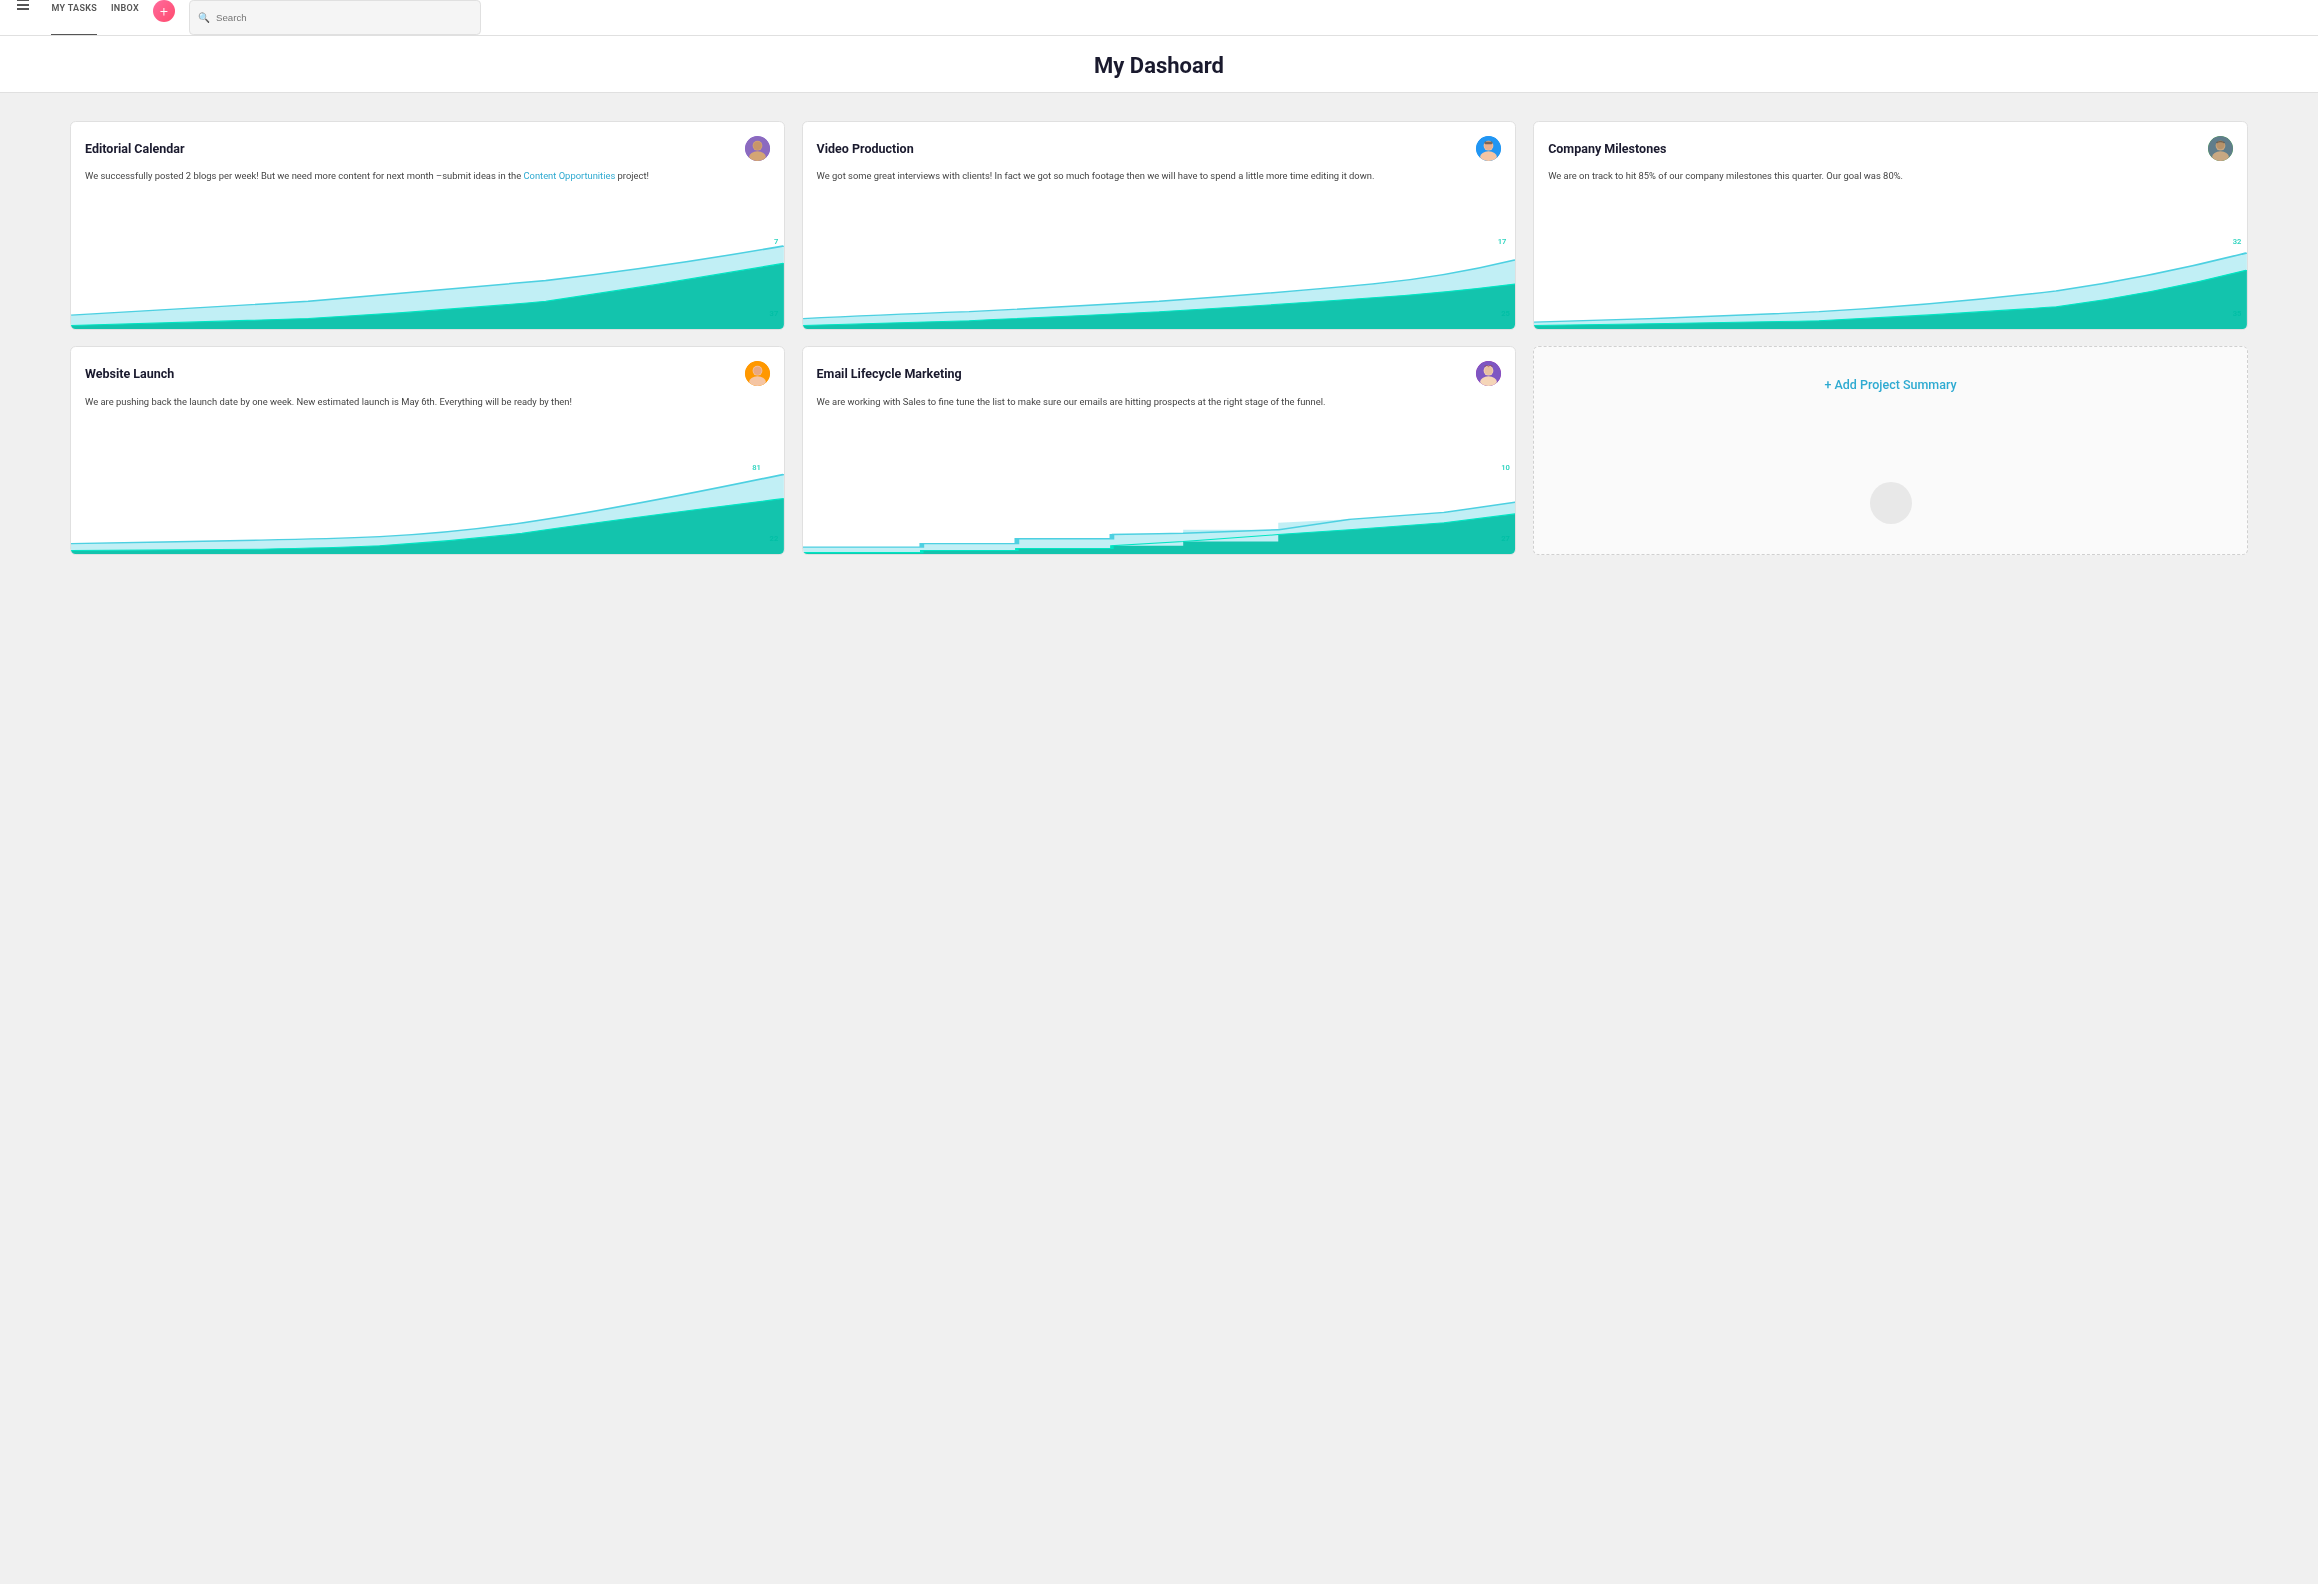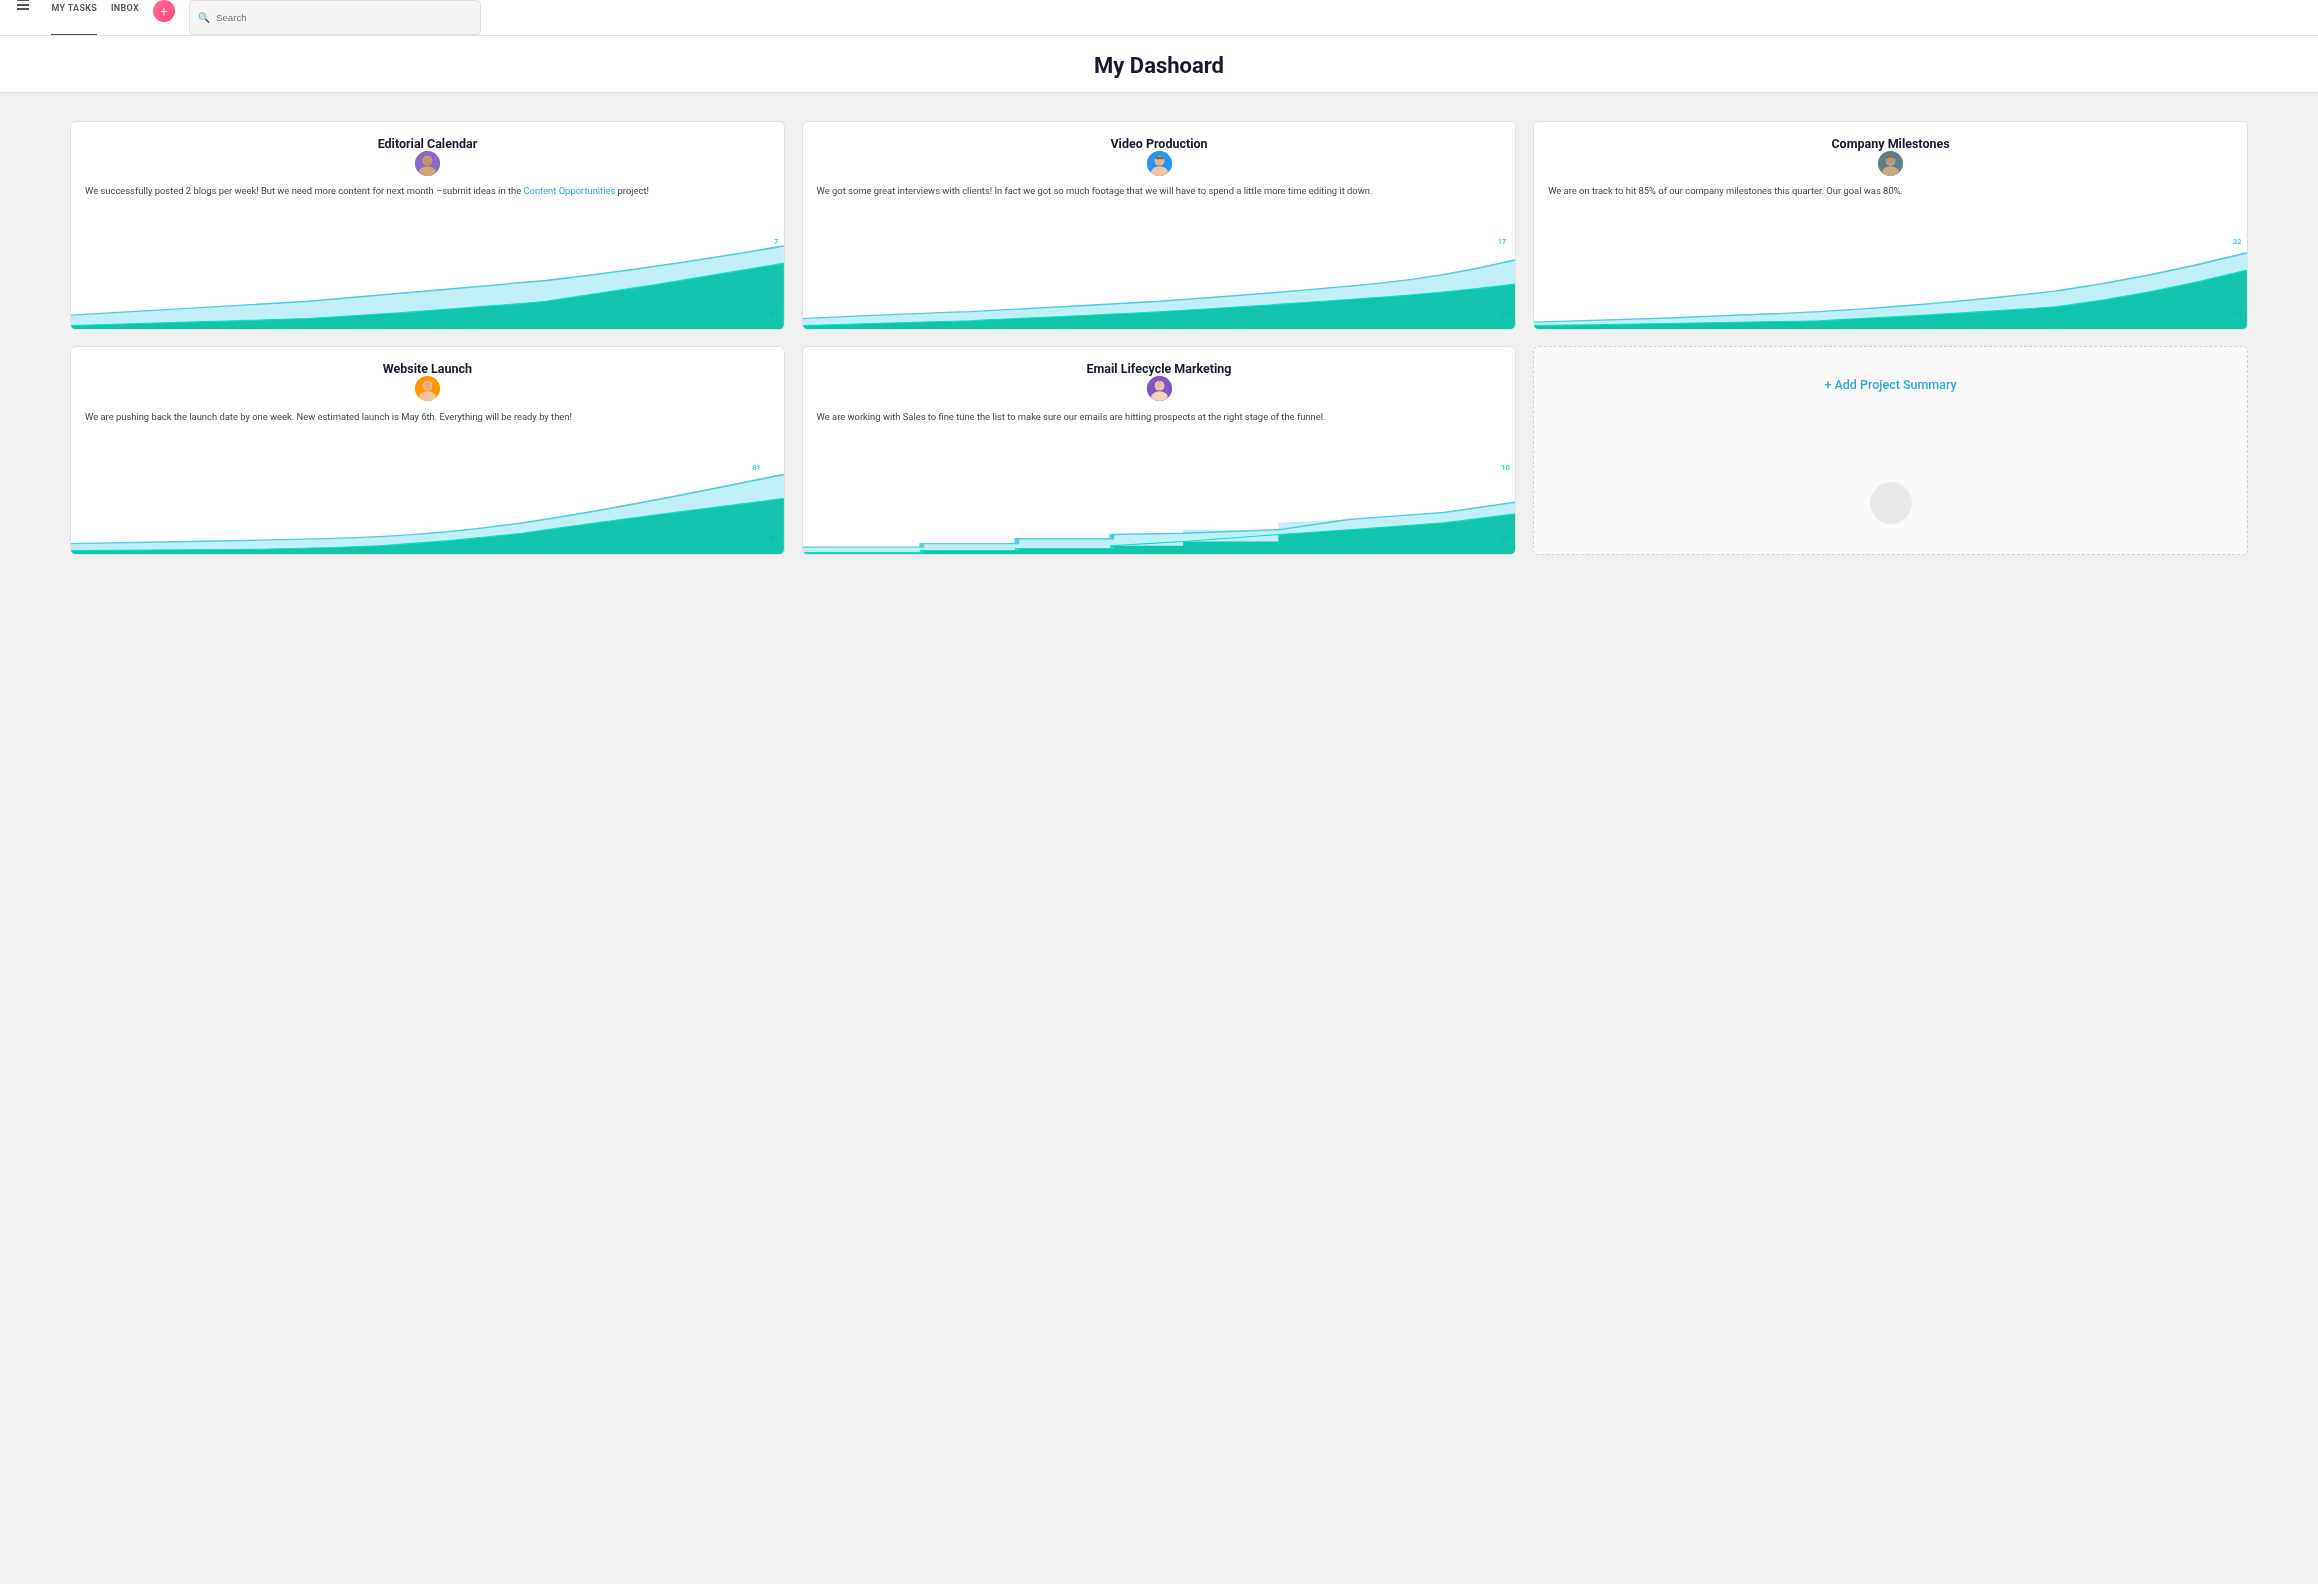--- a/index.html
+++ b/index.html
@@ -112,21 +112,20 @@
       min-height: 209px;
       display: flex;
       flex-direction: column;
     }
 
     .card-header {
       display: flex;
       justify-content: space-between;
       align-items: center;
       padding: 14px 14px 5.6px;
-      flex-direction: column;
     }
 
     .card-title {
       font-size: 12.5px;
       font-weight: 700;
       color: #1a1a2e;
     }
 
     .card-body {
       padding: 2.8px 14px 8.3px;
@@ -287,21 +286,21 @@
         <svg width="25" height="25" viewBox="0 0 36 36">
           <circle cx="18" cy="18" r="18" fill="#2196f3"></circle>
           <circle cx="18" cy="14" r="7" fill="#f5c5a3"></circle>
           <ellipse cx="18" cy="30" rx="12" ry="8" fill="#f5c5a3"></ellipse>
           <circle cx="18" cy="14" r="6" fill="#e8b090"></circle>
           <rect x="12" y="8" width="12" height="4" rx="2" fill="#333" opacity="0.6"></rect>
         </svg>
       </div>
     </div>
     <div class="card-body">
-      We got some great interviews with clients! In fact we got so much footage that we will have to spend a little more time editing it down.
+      We got some great interviews with clients! In fact we got so much footage then we will have to spend a little more time editing it down.
     </div>
     <div class="card-chart">
       <svg class="chart-svg" viewBox="0 0 300 140" preserveAspectRatio="none">
         <path d="M0,125 Q30,120 70,115 Q110,108 150,100 Q200,88 240,75 Q270,65 300,40 L300,140 L0,140 Z" fill="#b2ebf2" opacity="0.8"></path>
         <path d="M0,135 Q30,132 70,128 Q110,122 150,115 Q200,105 240,95 Q270,88 300,75 L300,140 L0,140 Z" fill="#00bfa5" opacity="0.9"></path>
         <path d="M0,125 Q30,120 70,115 Q110,108 150,100 Q200,88 240,75 Q270,65 300,40" stroke="#4dd0e1" stroke-width="2" fill="none"></path>
         <path d="M0,135 Q30,132 70,128 Q110,122 150,115 Q200,105 240,95 Q270,88 300,75" stroke="#00e5c3" stroke-width="1.5" fill="none"></path>
       </svg>
       <span class="chart-label top" style="right:9px;">17</span>
       <span class="chart-label bottom" style="right:5.6px; color:#00bfa5;">25</span>

